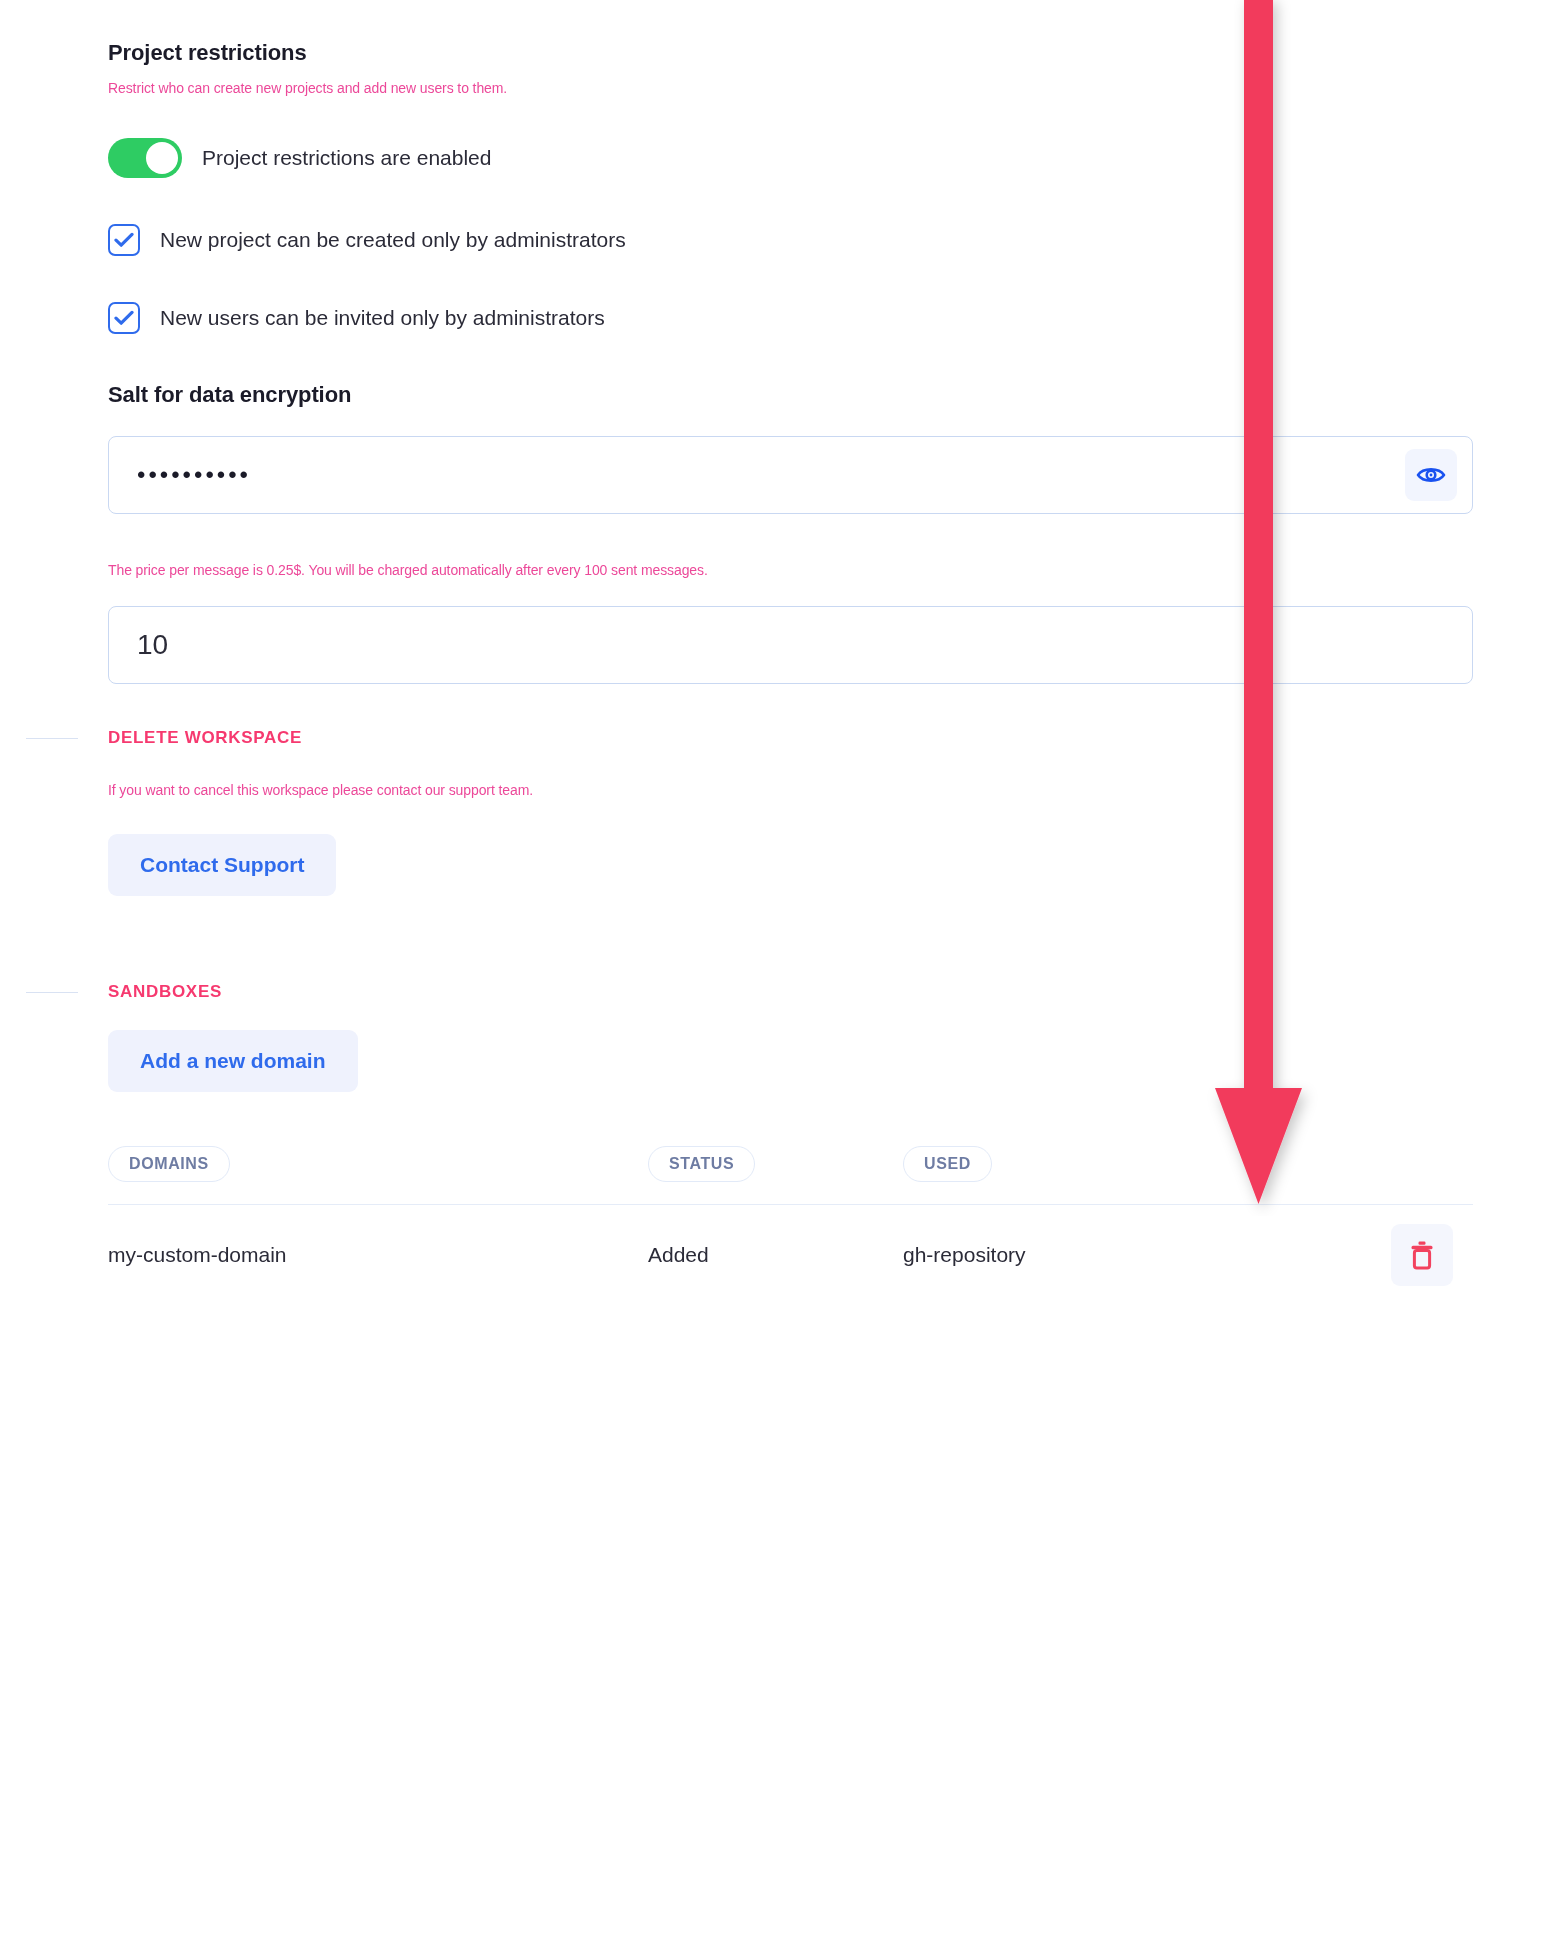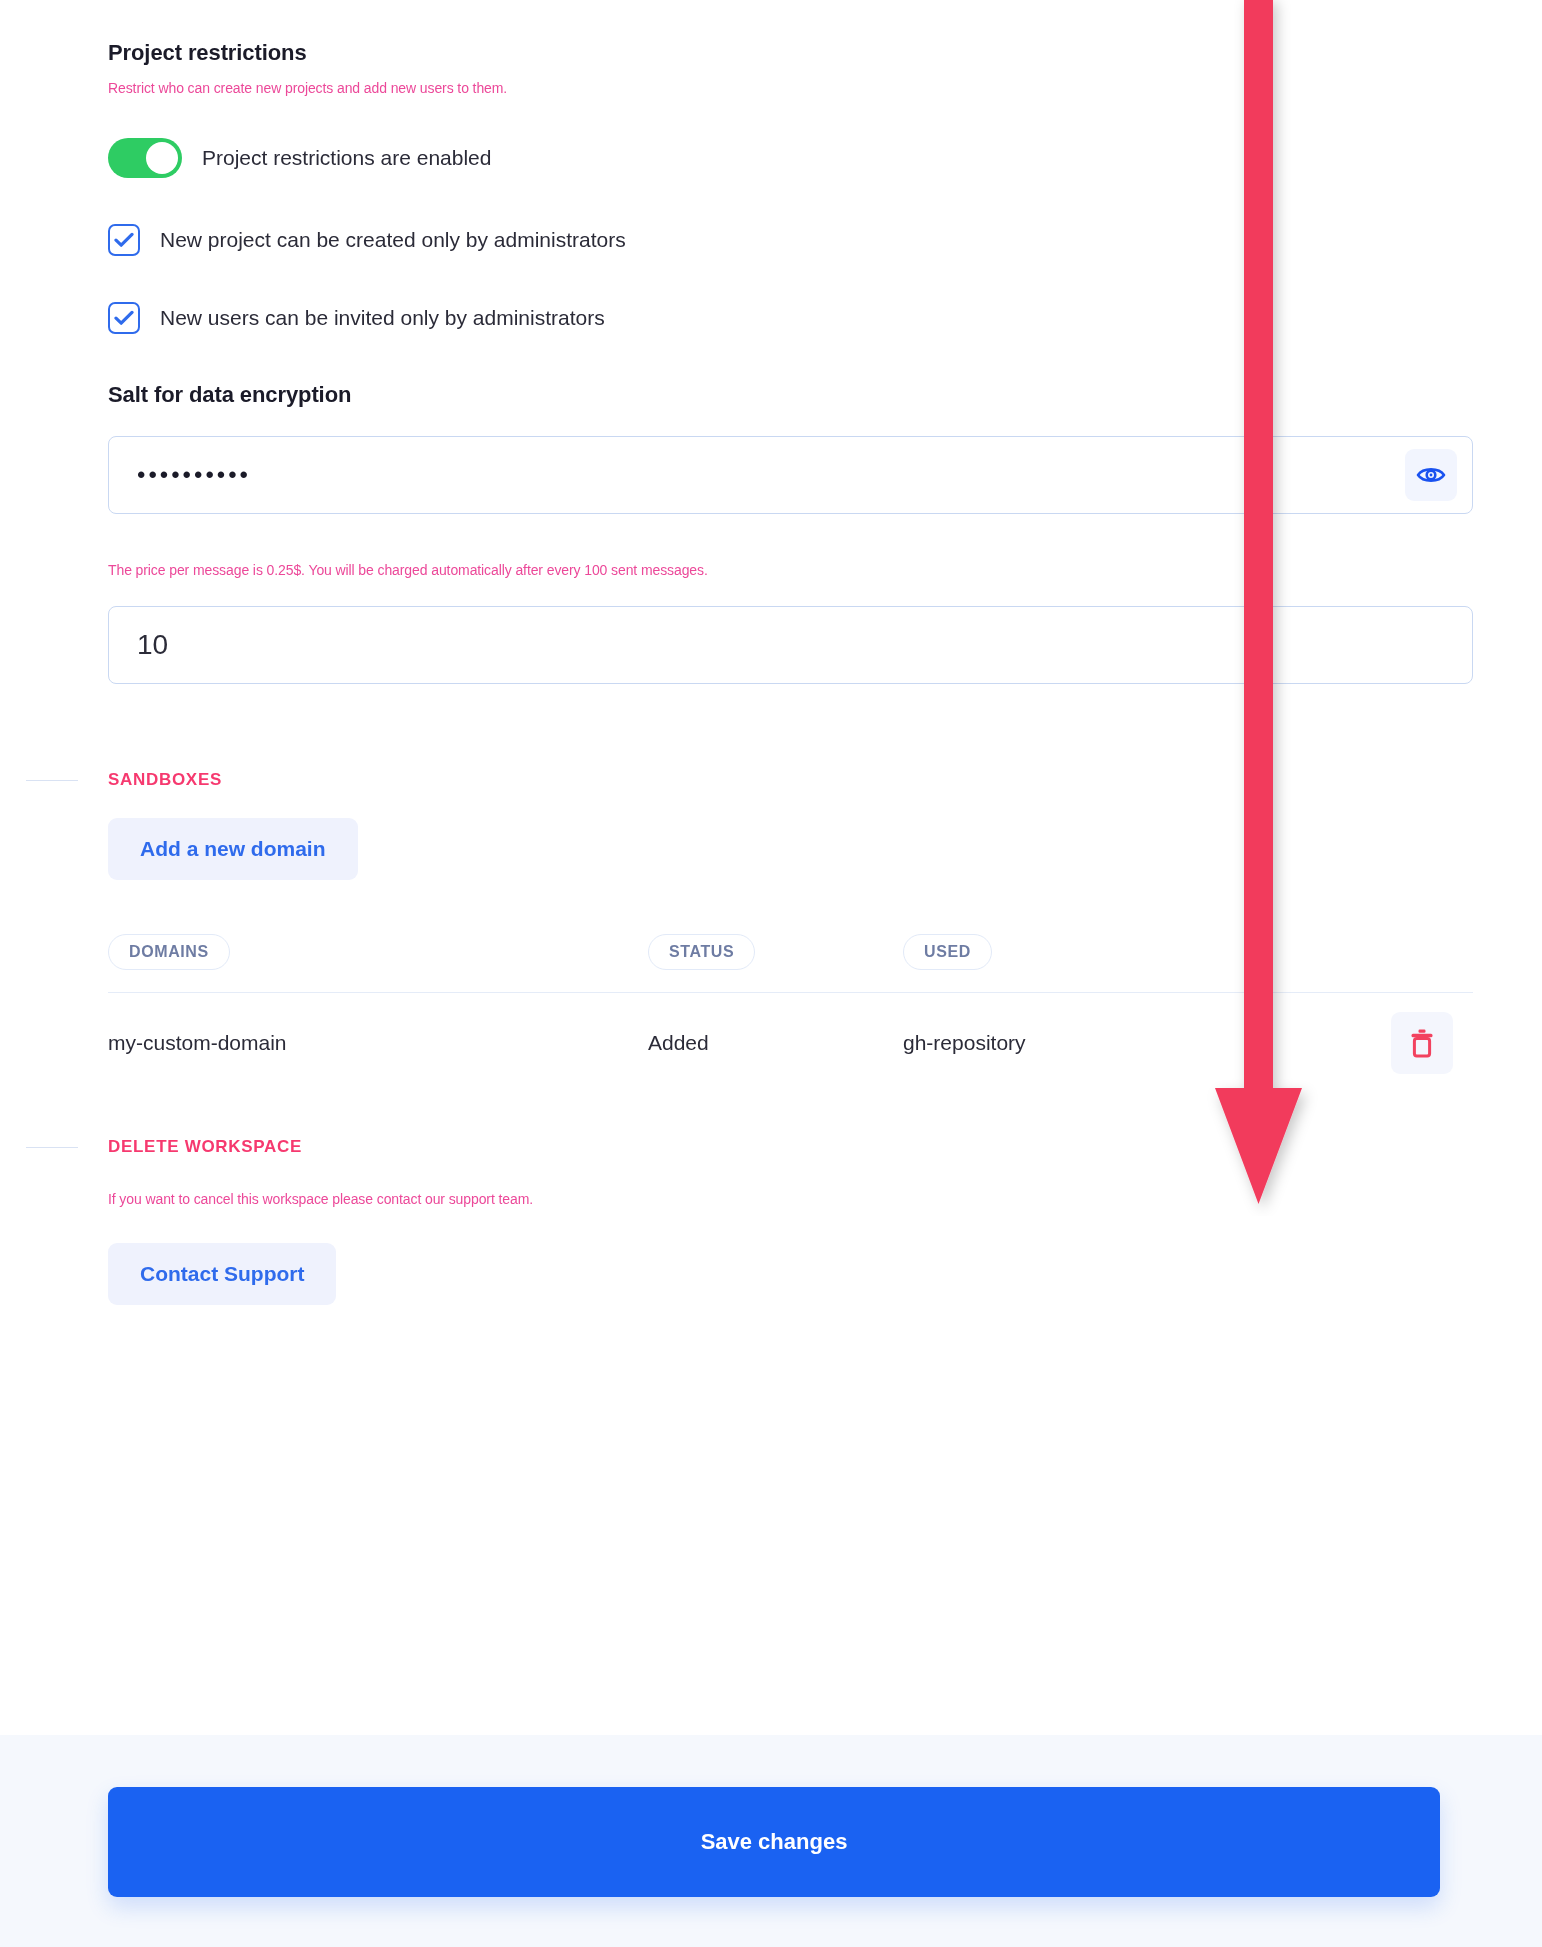--- a/index.html
+++ b/index.html
@@ -299,20 +299,32 @@
           </svg>
         </button>
       </div>
     </div>
 
     <div class="block" style="margin-top:48px;">
       <div class="section-desc" style="margin-top:14px;">The price per message is 0.25$. You will be charged automatically after every 100 sent messages.</div>
 
       <div class="field-wrap">
         <input class="field" type="text" value="10" style="">
+      </div>
+    </div>
+
+    <div style="margin-top:44px;">
+      <div class="sec-head" style="margin-top:0;">
+        <span class="sec-line"></span>
+        <span class="sec-label">DELETE WORKSPACE</span>
+      </div>
+
+      <div class="block" style="margin-top:34px;">
+        <div class="section-desc">If you want to cancel this workspace please contact our support team.</div>
+        <button class="soft-btn" style="margin-top:36px;">Contact Support</button>
       </div>
     </div>
 
     <div>
       <div class="sec-head">
         <span class="sec-line"></span>
         <span class="sec-label">SANDBOXES</span>
       </div>
 
       <div class="block" style="margin-top:28px;">
@@ -343,37 +355,22 @@
                   <rect x="2.5" y="5.8" width="21" height="3.4" rx="1.5" fill="#F2425F"></rect>
                   <rect x="5.4" y="10.6" width="15.2" height="17.4" rx="2.4" fill="none" stroke="#F2425F" stroke-width="3"></rect>
                 </svg>
               </button>
             </div>
           </div>
         </div>
       </div>
     </div>
 
-    <div style="margin-top:44px;">
-      <div class="sec-head" style="margin-top:0;">
-        <span class="sec-line"></span>
-        <span class="sec-label">DELETE WORKSPACE</span>
-      </div>
-
-      <div class="block" style="margin-top:34px;">
-        <div class="section-desc">If you want to cancel this workspace please contact our support team.</div>
-        <button class="soft-btn" style="margin-top:36px;">Contact Support</button>
-      </div>
-    </div>
-
   </div>
 
-  <div class="footer">
-    <button class="save-btn">Save changes</button>
-  </div>
 
   <svg class="arrow" viewBox="0 0 120 1220">
     <defs>
       <filter id="arrowShadow" x="-60%" y="-10%" width="240%" height="130%">
         <feDropShadow dx="4" dy="6" stdDeviation="7" flood-color="#000000" flood-opacity="0.22"></feDropShadow>
       </filter>
     </defs>
     <g filter="url(#arrowShadow)">
       <rect x="44" y="0" width="29" height="1100" fill="#F23A5C"></rect>
       <polygon points="15,1092 102,1092 58.5,1208" fill="#F23A5C"></polygon>

